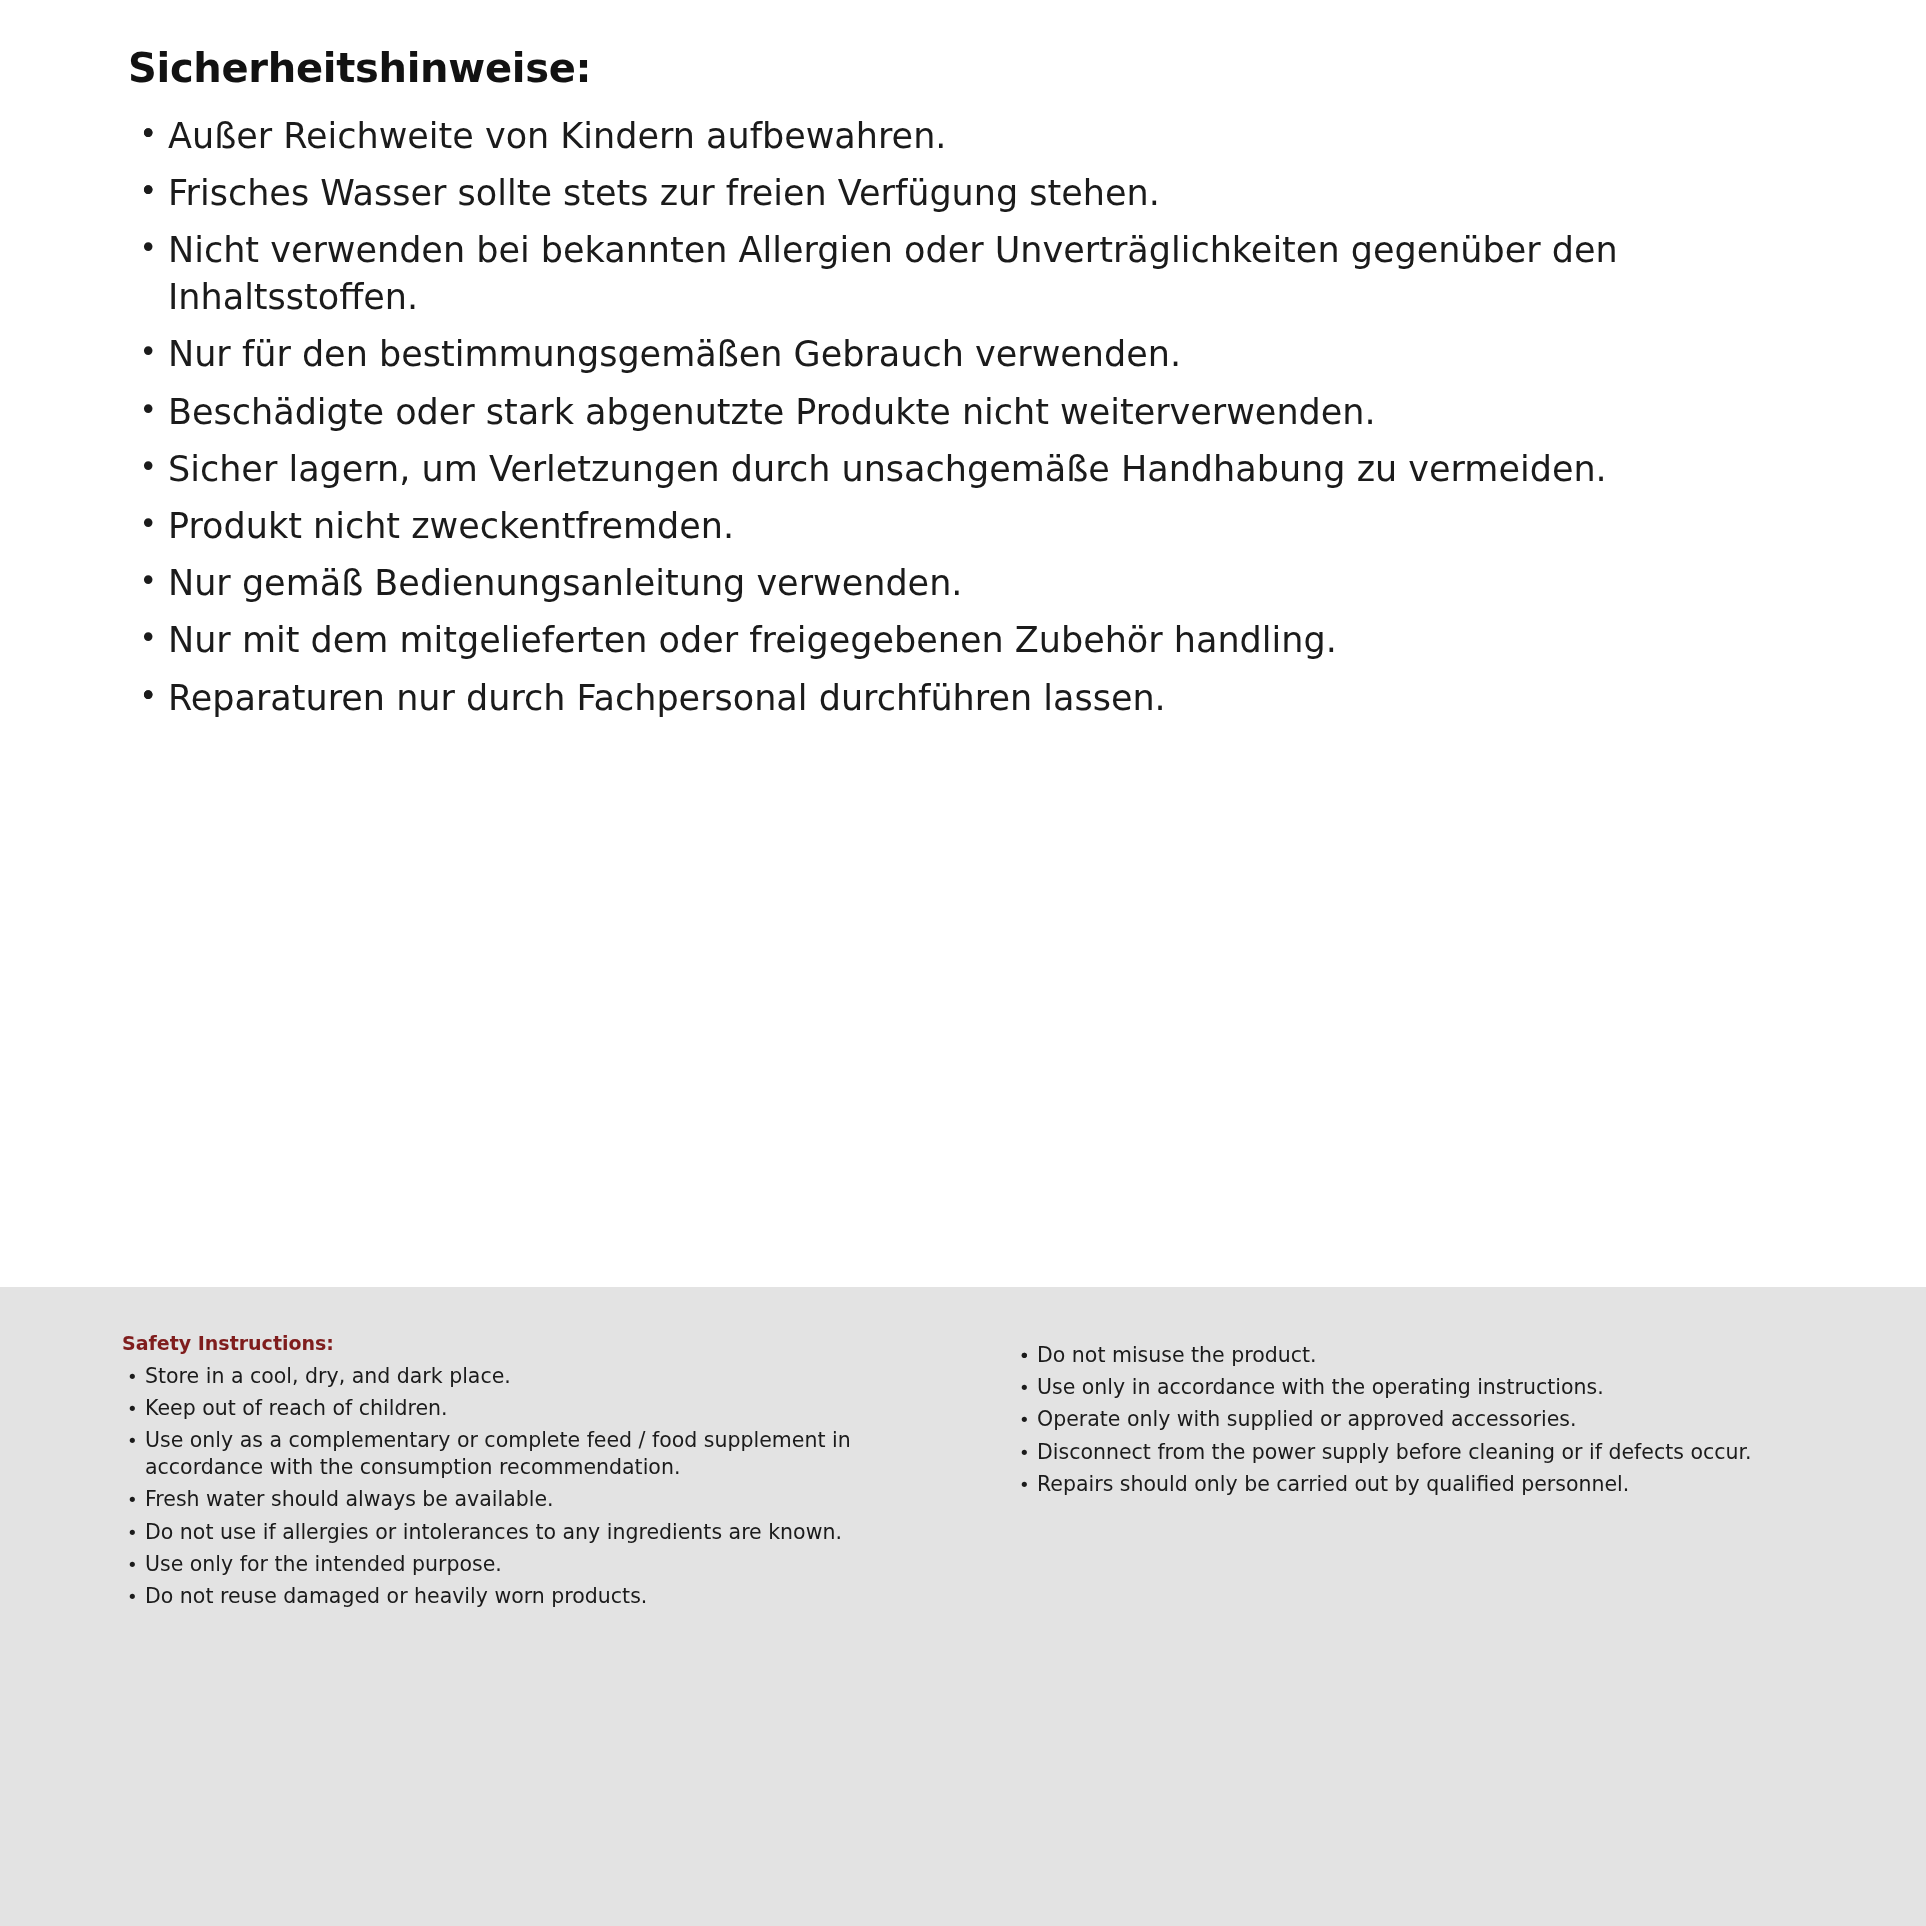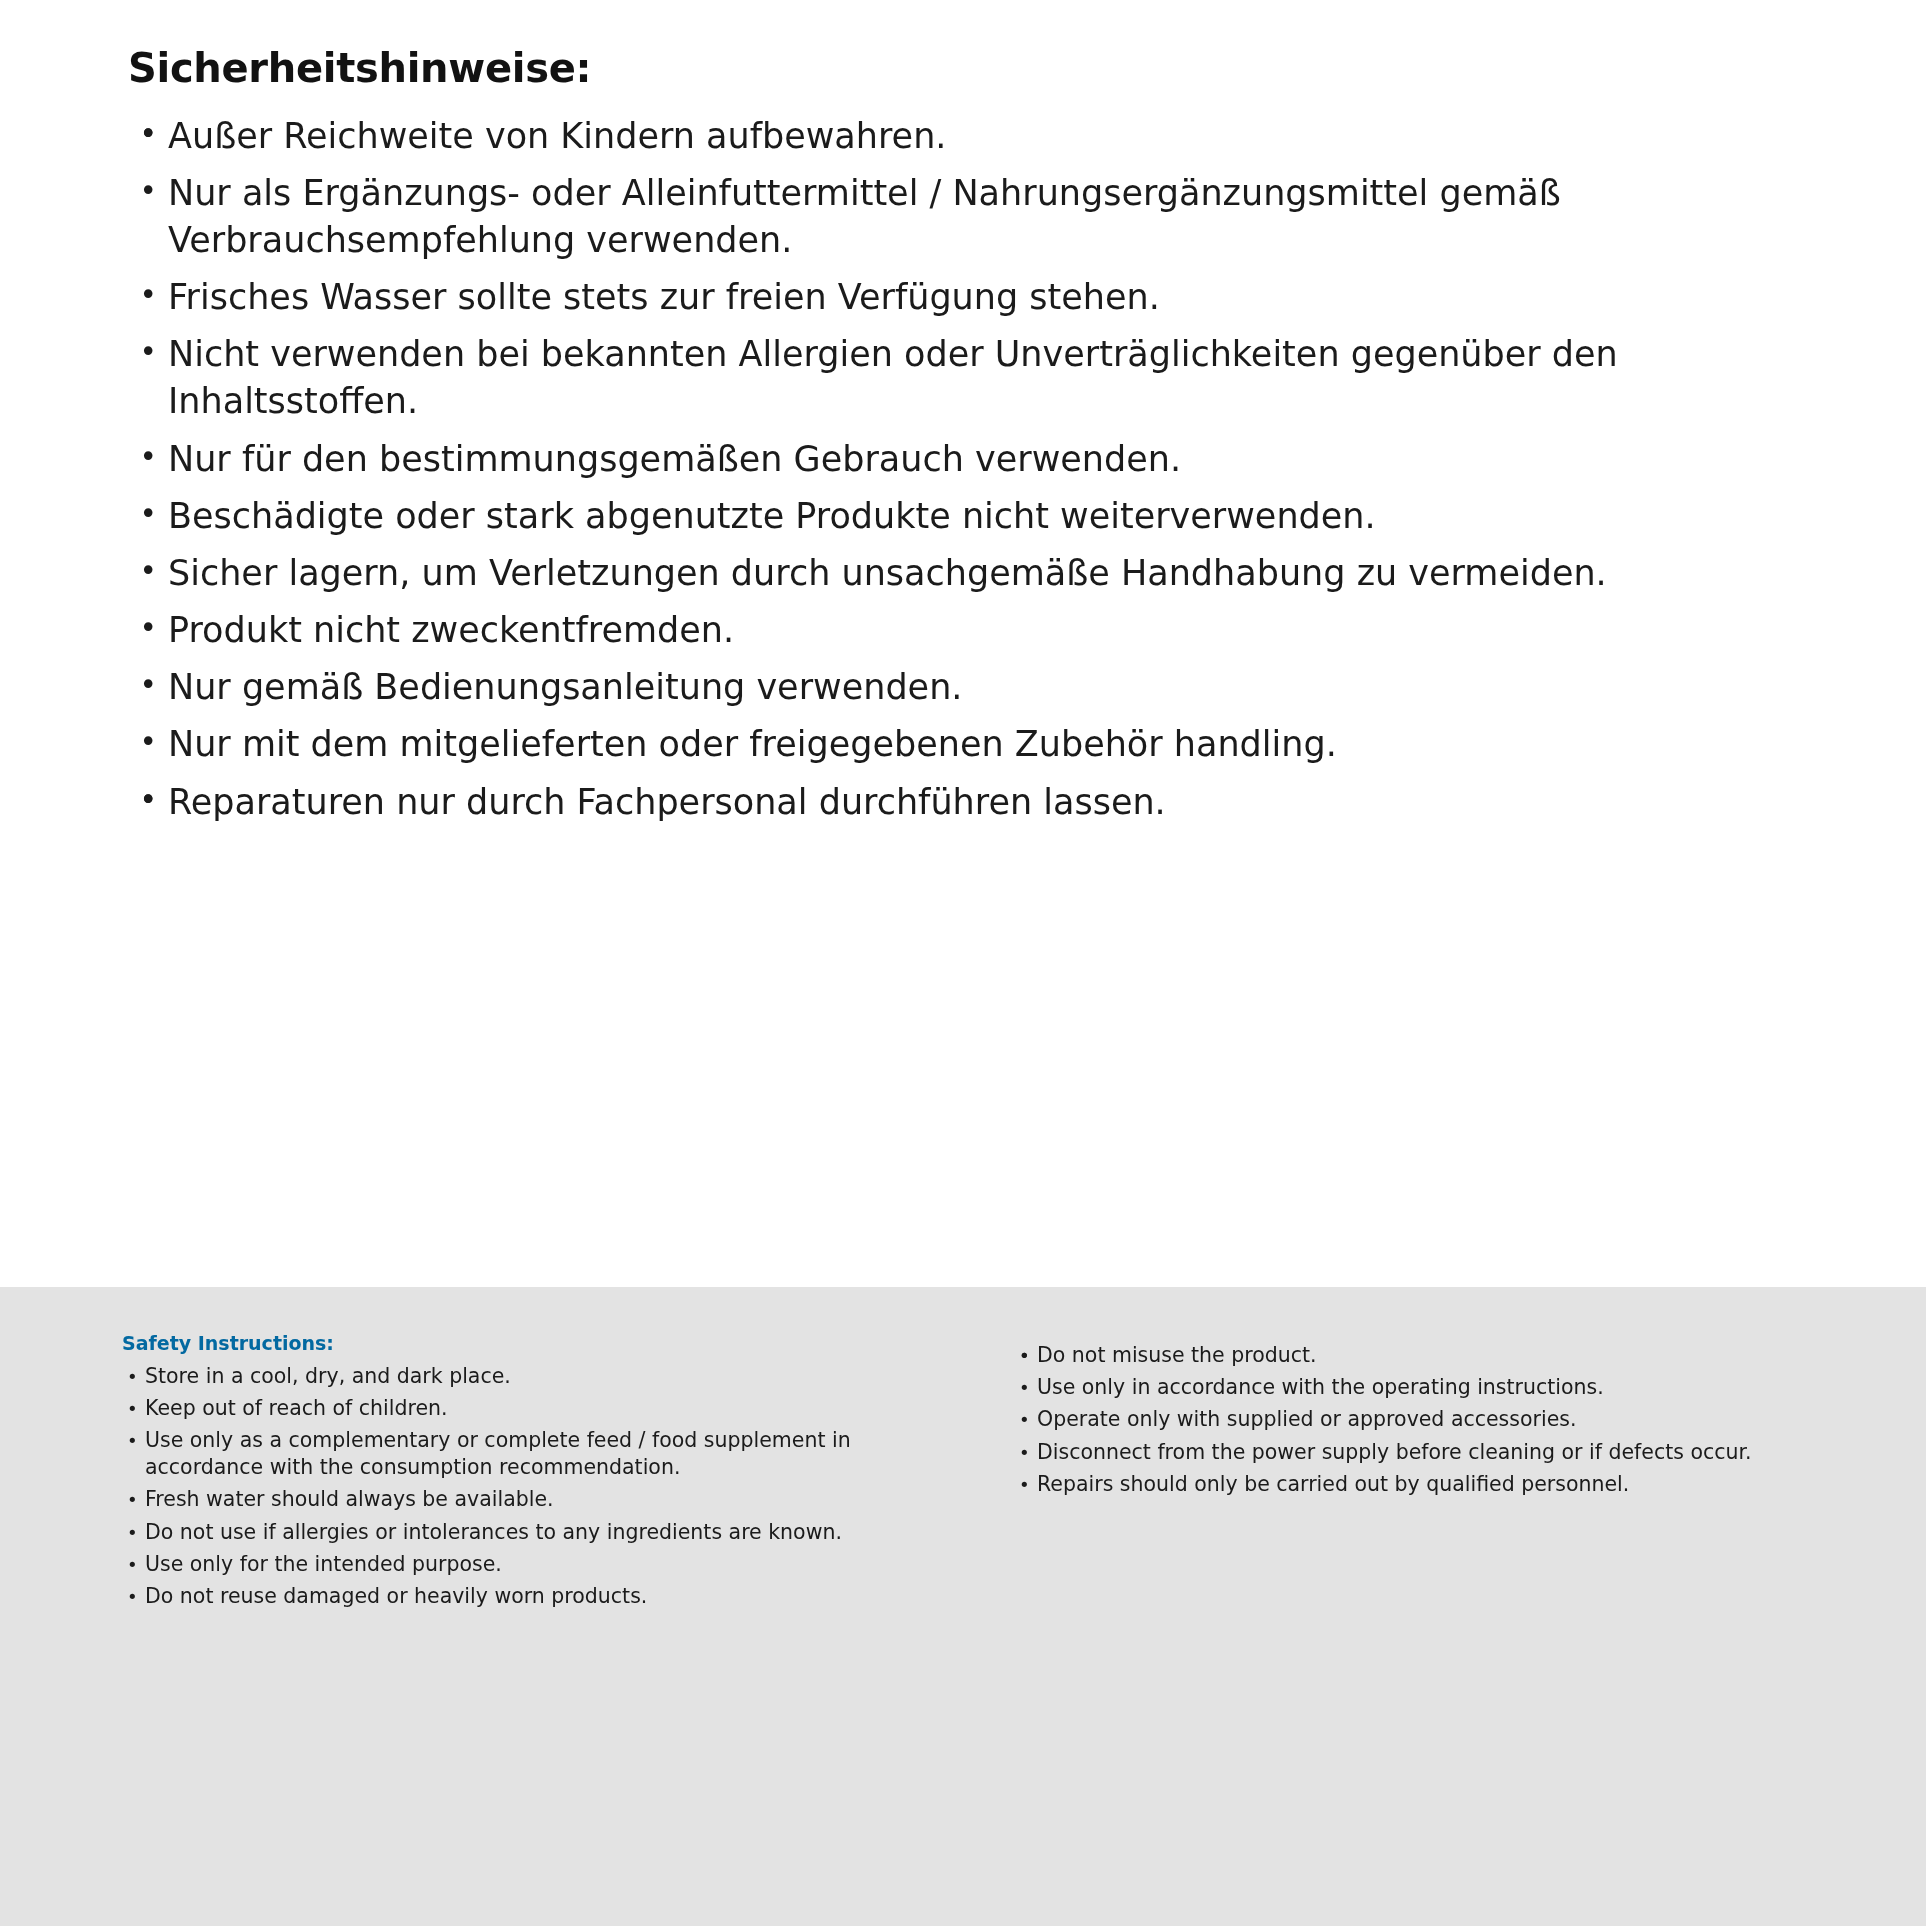--- a/index.html
+++ b/index.html
@@ -62,21 +62,21 @@
   .en-section {
     background: #e3e3e3;
     flex: 1 1 auto;
     padding: 45px 71px 26px 122px;
     box-sizing: border-box;
   }
   .en-heading {
     font-size: 19px;
     font-weight: bold;
     margin: 0 0 9px 0;
-    color: #0369a1;
+    color: #7f1d1d;
   }
   .en-columns {
     display: flex;
     column-gap: 64px;
     align-items: flex-start;
   }
   .en-col {
     width: 828px;
   }
   .en-col.right {
@@ -106,21 +106,21 @@
 </head>
 <body>
 
 <div class="page">
 
   <section class="de-section">
     <h1 class="de-heading">Sicherheitshinweise:</h1>
     <ul class="de-list">
       <li><span class="bullet">•</span></li>
       <li><span class="bullet">•</span><span>Außer Reichweite von Kindern aufbewahren.</span></li>
-      <li><span class="bullet">•</span><span>Nur als Ergänzungs- oder Alleinfuttermittel / Nahrungsergänzungsmittel gemäß Verbrauchsempfehlung verwenden.</span></li>
+      <li><span class="bullet">•</span></li>
       <li><span class="bullet">•</span><span>Frisches Wasser sollte stets zur freien Verfügung stehen.</span></li>
       <li><span class="bullet">•</span><span>Nicht verwenden bei bekannten Allergien oder Unverträglichkeiten gegenüber den Inhaltsstoffen.</span></li>
       <li><span class="bullet">•</span><span>Nur für den bestimmungsgemäßen Gebrauch verwenden.</span></li>
       <li><span class="bullet">•</span><span>Beschädigte oder stark abgenutzte Produkte nicht weiterverwenden.</span></li>
       <li><span class="bullet">•</span><span>Sicher lagern, um Verletzungen durch unsachgemäße Handhabung zu vermeiden.</span></li>
       <li><span class="bullet">•</span><span>Produkt nicht zweckentfremden.</span></li>
       <li><span class="bullet">•</span><span>Nur gemäß Bedienungsanleitung verwenden.</span></li>
       <li><span class="bullet">•</span><span>Nur mit dem mitgelieferten oder freigegebenen Zubehör handling.</span></li>
       <li><span class="bullet">•</span></li>
       <li><span class="bullet">•</span><span>Reparaturen nur durch Fachpersonal durchführen lassen.</span></li>

